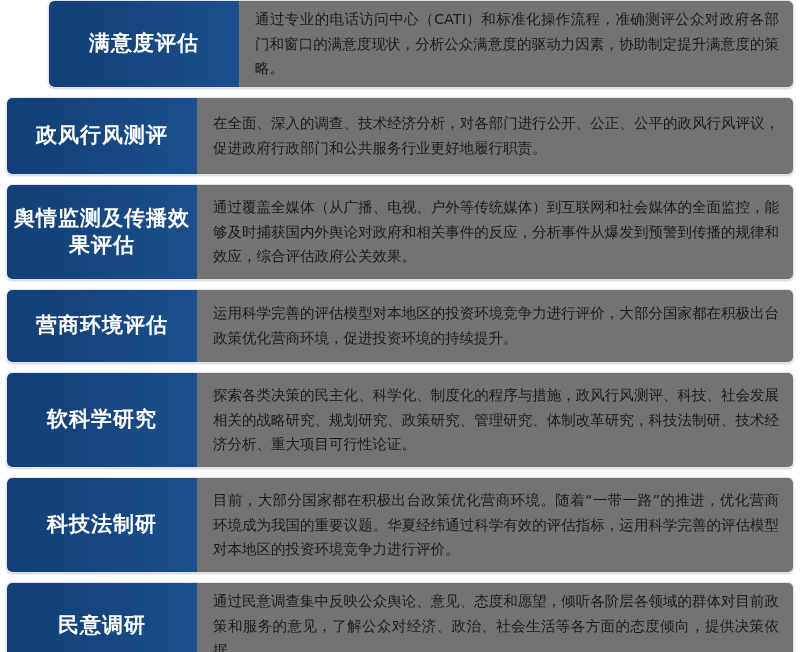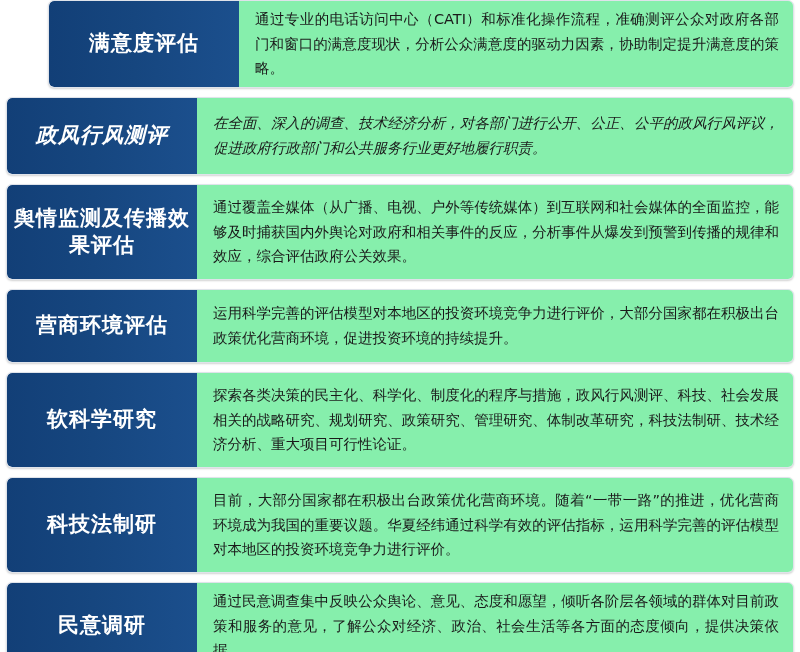--- a/index.html
+++ b/index.html
@@ -51,36 +51,36 @@
     line-height: 1.3;
     padding: 6px 4px;
     box-sizing: border-box;
     border-radius: 5px 0 0 5px;
   }
   .label span {
     display: block;
   }
   .desc {
     flex: 1 1 auto;
-    background: #86efac;
+    background: #737373;
     color: #1a1a1a;
     font-size: 14.5px;
     line-height: 1.72;
     padding: 11px 14px 11px 16px;
     box-sizing: border-box;
     text-align: justify;
     display: flex;
     align-items: center;
   }
   .desc p {
     margin: 0;
   }
   
   .r0 { min-height: 86px; margin-left: 48px; }
-  .r1 { min-height: 76px; font-style: italic; }
+  .r1 { min-height: 76px; }
   .r2 { min-height: 94px; font-family: Liberation Serif, serif; }
   .r3 { min-height: 72px; }
   .r4 { min-height: 94px; }
   .r5 { min-height: 94px; }
   .r6 { min-height: 86px; }
 </style>
 </head>
 <body>
 
 <div id="board">

